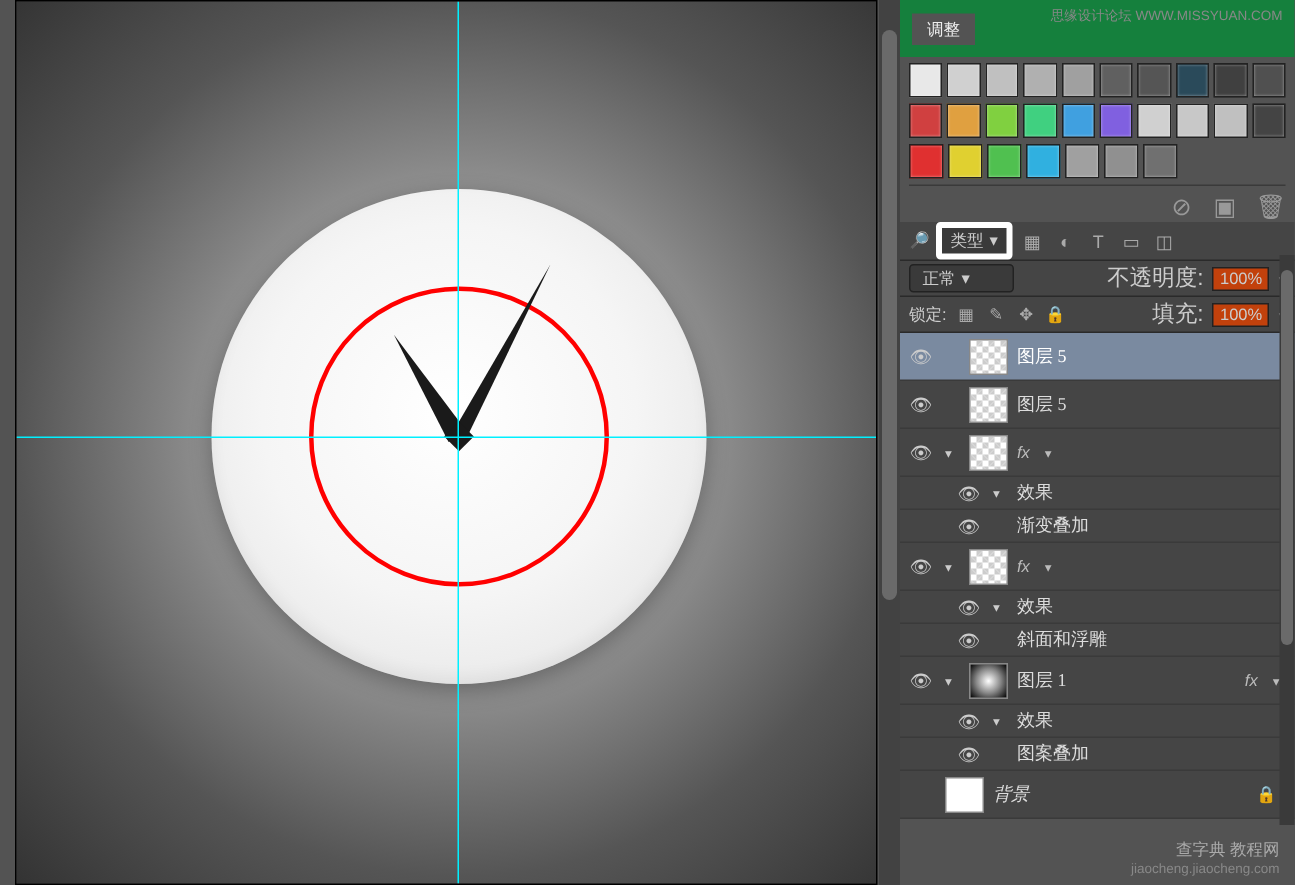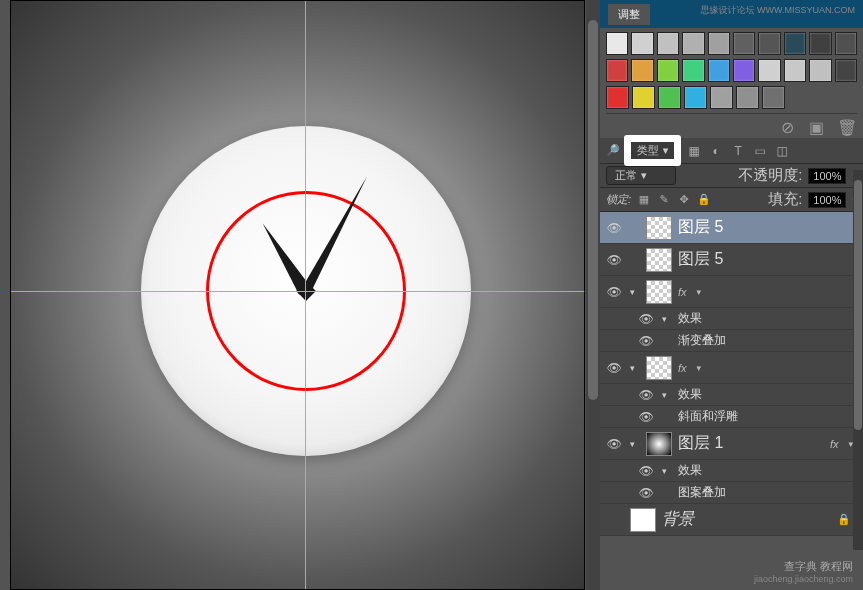--- a/index.html
+++ b/index.html
@@ -97,22 +97,22 @@
 .watermark-2 {
   position: absolute;
   bottom: 6px; right: 10px;
   color: #aaa; font-size: 11px;
   text-align: right;
 }
 .watermark-2 .sub { font-size: 9px; color: #888; }
 
 .panel-tabs {
   display: flex;
-  background: #0c4a6e;
-  height: 28px;
+  background: #15803d;
+  height: 38px;
   align-items: center;
   padding-left: 8px;
 }
 .panel-tab {
   color: #bbb; font-size: 11px;
   padding: 3px 10px;
 }
 .panel-tab.active { background: #535353; color: #eee; }
 
 .styles-panel { background: #535353; padding: 4px 6px; }
@@ -142,21 +142,21 @@
   display: flex; align-items: center;
   background: #454545;
   height: 26px;
   padding: 0 6px;
   gap: 4px;
   border-bottom: 1px solid #2a2a2a;
 }
 .kind-select {
   display: flex; align-items: center;
   background: #3a3a3a;
-  border: 7px solid #ffffff;
+  border: 4px solid #ffffff;
   border-radius: 3px;
   padding: 1px 6px;
   color: #ccc; font-size: 11px;
   gap: 4px;
 }
 .filter-icon {
   width: 18px; height: 18px;
   display: flex; align-items: center; justify-content: center;
   color: #aaa;
   font-size: 12px;
@@ -174,37 +174,37 @@
   background: #3a3a3a;
   border: 1px solid #222;
   border-radius: 3px;
   padding: 1px 8px;
   color: #ccc; font-size: 11px;
   display: flex; align-items: center; gap: 4px;
   min-width: 70px;
 }
 .opacity-label { color: #ccc; font-size: 15px; margin-left: auto; }
 .val-box {
-  background: #000000;
+  background: #c2410c;
   border: 1px solid #222;
   color: #ccc; font-size: 11px;
   padding: 1px 4px;
   min-width: 36px;
   text-align: center;
 }
 
 .lock-row {
   display: flex; align-items: center;
   background: #454545;
   height: 24px;
   padding: 0 6px;
   gap: 6px;
   border-bottom: 1px solid #2a2a2a;
 }
-.lock-label { color: #ccc; font-size: 11px; font-style: italic; }
+.lock-label { color: #ccc; font-size: 11px; }
 .lock-icons { display: flex; gap: 6px; }
 .lock-icon { color: #aaa; font-size: 11px; width: 14px; text-align: center; }
 
 .layers-list {
   background: #454545;
   overflow-y: auto;
 }
 .layer-row {
   display: flex; align-items: center;
   height: 32px;
@@ -232,21 +232,21 @@
     linear-gradient(-45deg, #ccc 25%, transparent 25%),
     linear-gradient(45deg, transparent 75%, #ccc 75%),
     linear-gradient(-45deg, transparent 75%, #ccc 75%);
   background-size: 8px 8px;
   background-position: 0 0, 0 4px, 4px -4px, -4px 0;
   background-color: #fff;
 }
 .thumb.radial {
   background: radial-gradient(circle, #fff 0%, #888 50%, #000 100%);
 }
-.layer-name { color: #ddd; font-size: 16px; flex: 1; }
+.layer-name { color: #ddd; font-size: 12px; flex: 1; font-family: Liberation Serif, serif; }
 .layer-row.selected .layer-name { color: #fff; }
 .fx { color: #bbb; font-size: 11px; font-style: italic; margin-right: 4px; }
 .fx-tw { color: #bbb; font-size: 9px; margin-right: 6px; }
 
 .effect-row {
   display: flex; align-items: center;
   height: 22px;
   border-bottom: 1px solid #3a3a3a;
   padding-left: 36px;
   gap: 6px;

